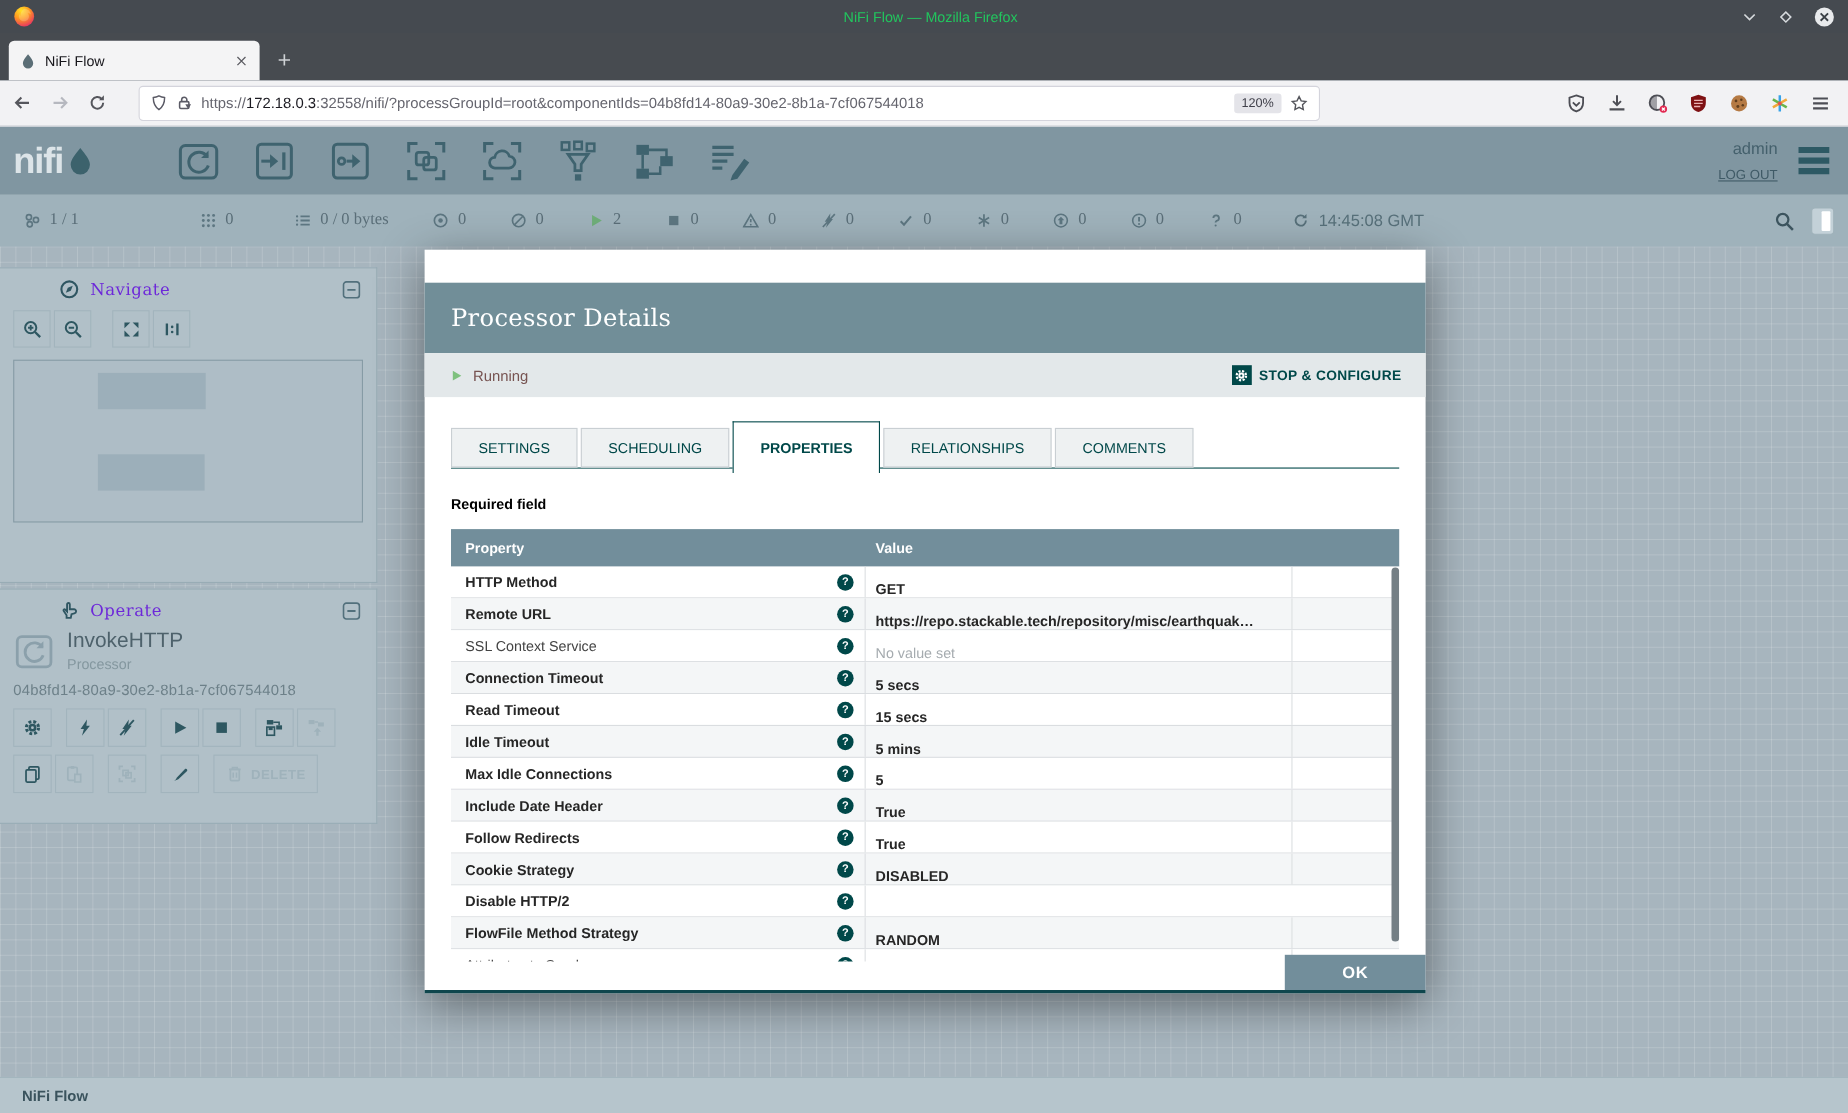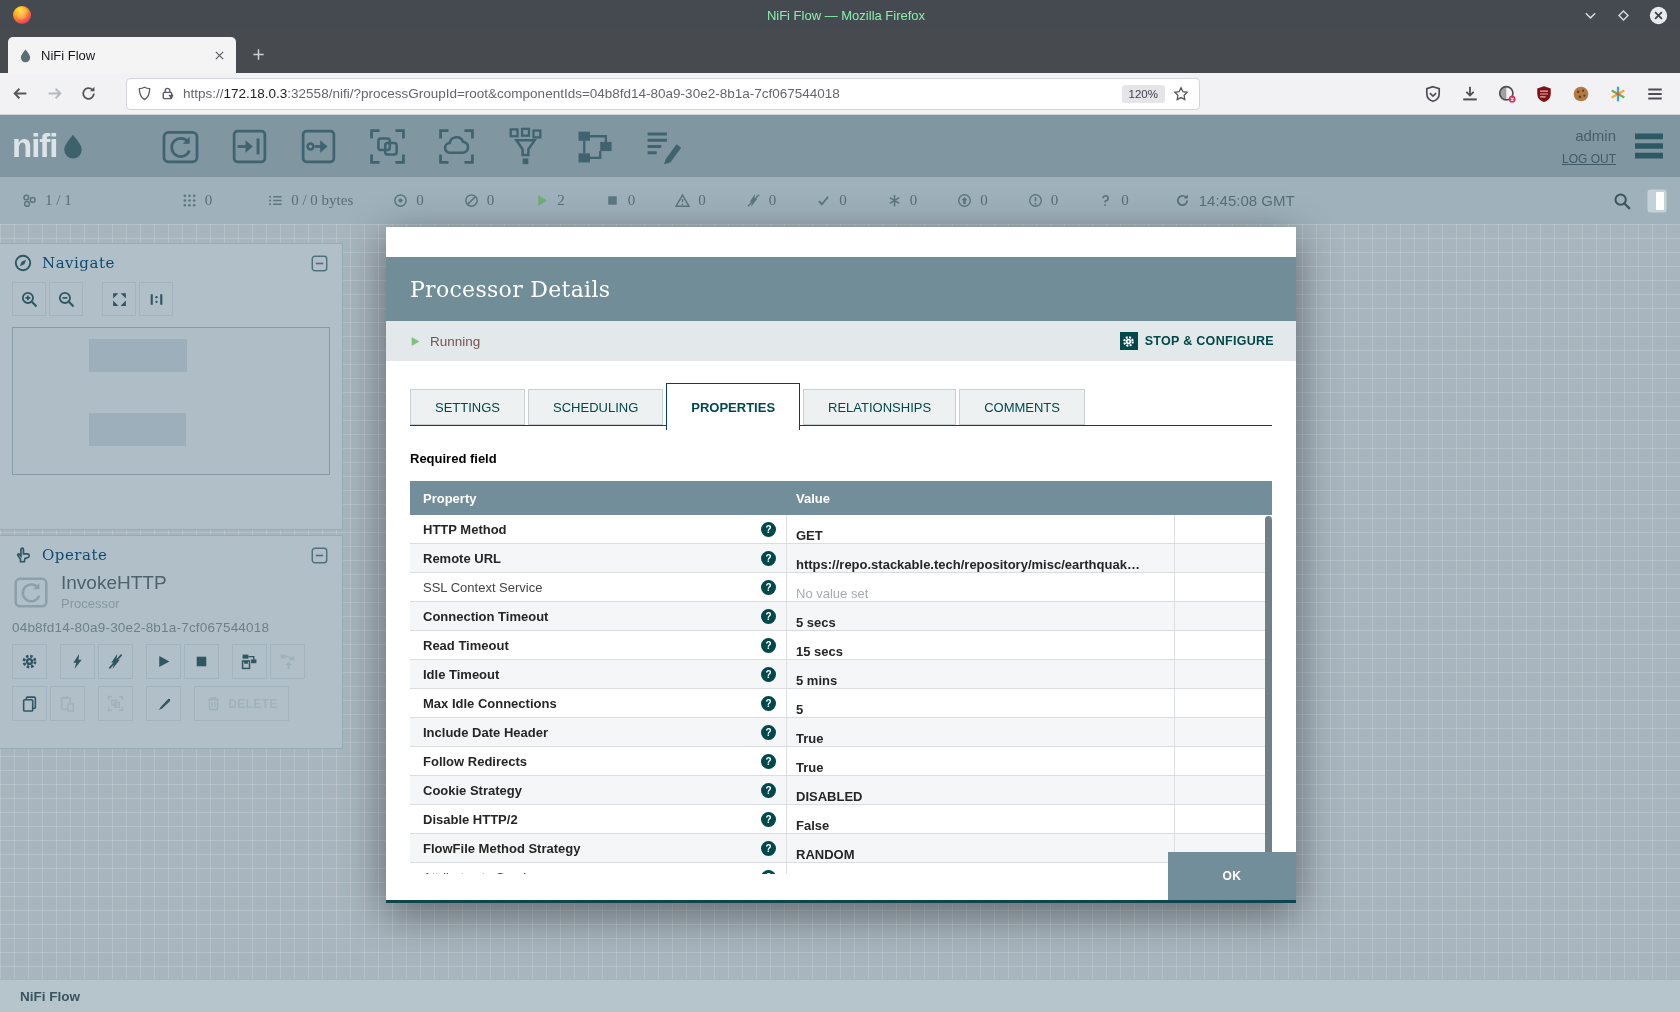--- a/index.html
+++ b/index.html
@@ -5,21 +5,21 @@
   html,body{margin:0;padding:0;background:#222;}
   #screen{position:relative;width:1680px;height:1012px;overflow:hidden;
     font-family:"Liberation Sans",sans-serif;background:#a7b5be;}
   .ico{display:inline-block;line-height:0;}
   .ico svg{width:100%;height:100%;display:block;}
 
   
   #titlebar{position:absolute;left:0;top:0;right:0;height:30px;background:#454a50;
     display:flex;align-items:center;padding:0 12px;box-sizing:border-box;z-index:40;}
   .ff{width:20px;height:20px;}
-  .wtitle{position:absolute;left:12px;right:0;text-align:center;color:#86efac;font-size:13px;}
+  .wtitle{position:absolute;left:12px;right:0;text-align:center;color:#22c55e;font-size:13px;}
   .winctl{margin-left:auto;display:flex;gap:18px;align-items:center;color:#d6dadd;z-index:2;}
   .wbtn{width:15px;height:15px;}
   .wbtn.big{width:19px;height:19px;}
 
   #tabstrip{position:absolute;top:30px;left:0;right:0;height:43px;background:#474b50;
     display:flex;align-items:flex-end;padding-left:8px;box-sizing:border-box;z-index:39;}
   .btab{width:228px;height:36px;background:#f4f4f5;border-radius:5px 5px 0 0;display:flex;
     align-items:center;padding:0 10px;gap:8px;font-size:13px;color:#17161b;box-sizing:border-box;}
   .fav{width:15px;height:15px;color:#5b6e76;}
   .btab-title{flex:1;white-space:nowrap;overflow:hidden;}
@@ -73,21 +73,21 @@
 
   
   #canvas{position:absolute;top:224px;left:0;right:0;bottom:0;background-color:#a7b5be;
     background-image:linear-gradient(rgba(255,255,255,.16) 1px,transparent 1px),
       linear-gradient(90deg,rgba(255,255,255,.16) 1px,transparent 1px);
     background-size:14px 14px;}
   .spanel{position:absolute;left:0;width:343px;background:#b1c0c8;border:1px solid #98acb5;border-left:none;box-sizing:border-box;}
   #navigate-panel{top:19px;height:287px;}
   #operate-panel{top:311px;height:214px;}
   .phead{display:flex;align-items:center;gap:10px;padding:10px 14px 4px;
-    font-family:"DejaVu Serif",serif;font-size:15px;color:#0c4a6e;letter-spacing:.5px;}
+    font-family:"DejaVu Serif",serif;font-size:15px;color:#6d28d9;letter-spacing:.5px;margin-left:40px;}
   .ph-icon{width:18px;height:18px;color:#2f5662;}
   .collapse{margin-left:auto;width:17px;height:17px;color:#52707c;}
   #nav-buttons{display:flex;margin:6px 0 0 12px;}
   .bgroup{display:flex;margin-right:16px;}
   .pbtn{width:34px;height:34px;border:1px solid #a2b4bd;display:flex;align-items:center;
     justify-content:center;margin-right:3px;color:#2e5761;box-sizing:border-box;}
   .i16{width:17px;height:17px;}
   .minimap{position:relative;margin:11px 12px 0;height:146px;background:#aebdc6;border:1px solid #869ba5;}
   .mrect{position:absolute;background:#9cafba;}
   .r1{left:76px;top:11px;width:98px;height:33px;}
@@ -142,22 +142,22 @@
   .plabel{font-weight:bold;color:#262626;}
   .plabel.opt{font-weight:normal;color:#444;}
   .qicon{width:15px;height:15px;border-radius:50%;background:#004849;color:#fff;font-size:10px;
     font-weight:bold;display:flex;align-items:center;justify-content:center;flex:none;}
   .cval{width:388px;height:100%;display:flex;align-items:flex-end;padding-left:9px;
     border-right:1px solid #dcdfe2;box-sizing:border-box;overflow:hidden;}
   .vlabel{font-weight:bold;color:#262626;white-space:nowrap;overflow:hidden;text-overflow:ellipsis;}
   .vlabel.unset{font-weight:normal;color:#a5abaf;}
   .cextra{flex:1;height:100%;}
   .scrollthumb{position:absolute;right:0;top:1px;width:7px;height:340px;background:#747f85;border-radius:4px;}
-  .okbtn{position:absolute;right:0;bottom:0;width:128px;height:48px;background:#728e9b;color:#fff;
-    display:flex;align-items:center;justify-content:center;font-size:12px;font-weight:bold;letter-spacing:.5px;}
+  .okbtn{position:absolute;right:0;bottom:0;width:128px;height:32px;background:#728e9b;color:#fff;
+    display:flex;align-items:center;justify-content:center;font-size:15px;font-weight:bold;letter-spacing:.5px;}
 </style>
 </head>
 <body>
 
 <div id="screen">
 
   <header id="titlebar">
     <span class="ico ff">
         <svg viewBox="0 0 20 20">
           <defs>
@@ -911,23 +911,20 @@
               <div class="cval">
                 <span class="vlabel">DISABLED</span>
               </div>
               <div class="cextra"></div>
             </div>
             <div class="trow">
               <div class="cprop">
                 <span class="plabel">Disable HTTP/2</span>
                 <span class="qicon">?</span>
               </div>
-              <div class="cval">
-                <span class="vlabel">False</span>
-              </div>
               <div class="cextra"></div>
             </div>
             <div class="trow">
               <div class="cprop">
                 <span class="plabel">FlowFile Method Strategy</span>
                 <span class="qicon">?</span>
               </div>
               <div class="cval">
                 <span class="vlabel">RANDOM</span>
               </div>

